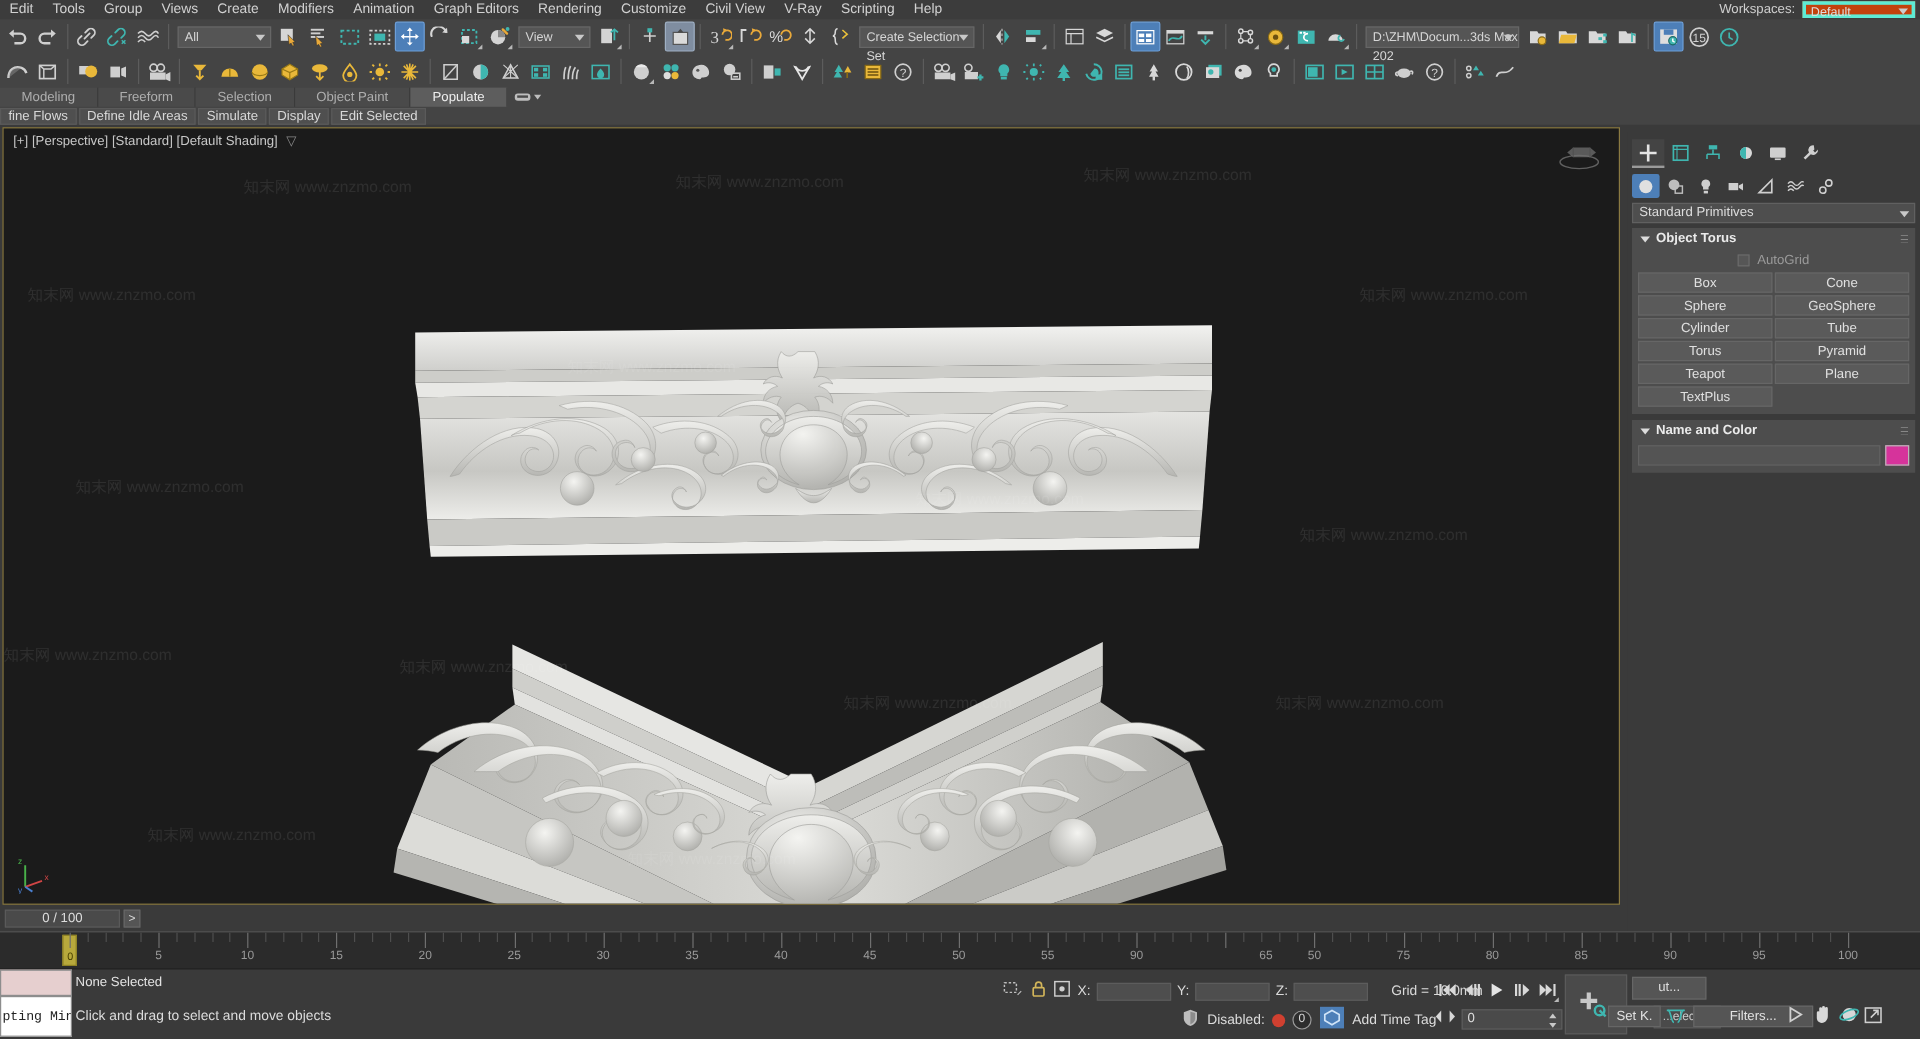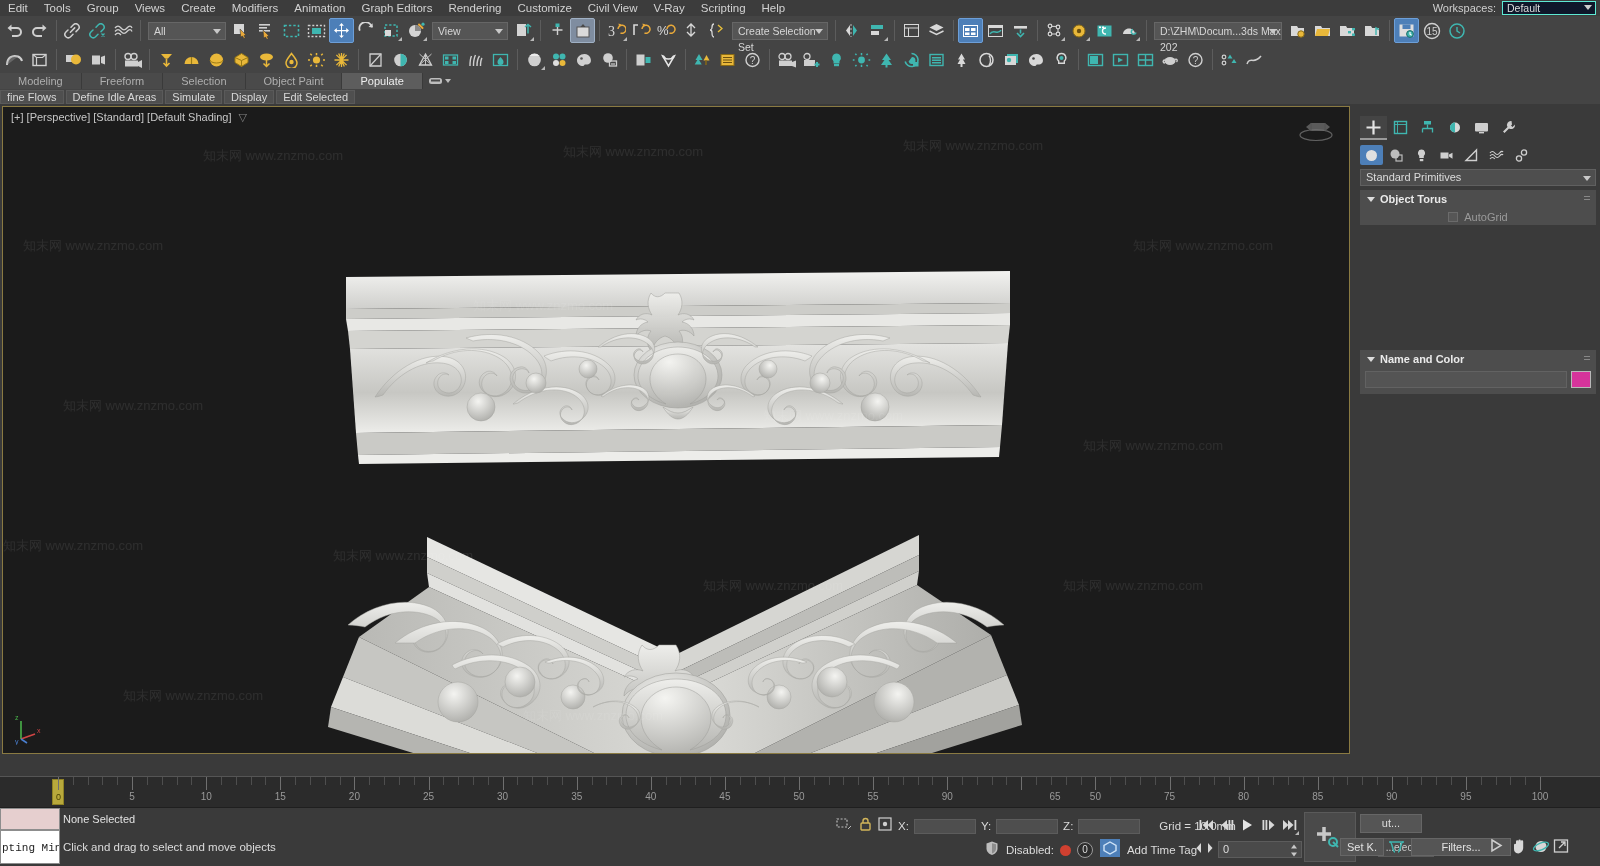--- a/index.html
+++ b/index.html
@@ -6,21 +6,21 @@
   html,body{ width:1600px; height:866px; overflow:hidden; background:#3a3a3a;
     font-family:"Liberation Sans", sans-serif; color:#cfcfcf; -webkit-font-smoothing:antialiased; }
   .app{ position:relative; width:1600px; height:866px; background:#3a3a3a; }
 
   
   .menubar{ position:absolute; left:0; top:0; width:1600px; height:16px;
     background:#3c3c3c; display:flex; align-items:center; }
   .menubar .mi{ font-size:11.5px; color:#d2d2d2; padding:0 8px; line-height:16px; white-space:nowrap; cursor:default; }
   .ws{ position:absolute; right:4px; top:0; height:16px; display:flex; align-items:center; gap:6px; }
   .ws .lbl{ font-size:11px; color:#cfcfcf; }
-  .ws .combo{ width:94px; height:14px; background:#0f172a; border:1px solid #5eead4; position:relative;
+  .ws .combo{ width:94px; height:14px; background:#c2410c; border:3px solid #5eead4; position:relative;
     font-size:10.5px; color:#ddd; padding-left:4px; line-height:13px; }
   .ws .combo .arw{ position:absolute; right:3px; top:3px; width:0;height:0;
     border-left:4px solid transparent;border-right:4px solid transparent;border-top:5px solid #ccc; }
 
   
   .toolbar{ position:absolute; left:0; top:16px; width:1600px; height:58px; background:#444; }
   .trow{ position:absolute; left:0; width:1600px; height:29px; display:flex; align-items:center; padding-left:2px; }
   .trow.r1{ top:0; } .trow.r2{ top:29px; }
   .tbtn{ width:25px;height:25px; display:flex;align-items:center;justify-content:center;
     border:1px solid transparent; border-radius:2px; position:relative; flex:none; }
@@ -252,21 +252,21 @@
       </div>
       <div class="tbtn">
         <svg width="19" height="17" viewBox="0 0 19 17">
             <circle cx="8" cy="9" r="6" fill="#d4d4d4"></circle>
             <path d="M8 3a6 6 0 016 6H8z" fill="#888"></path>
             <path d="M12 2.5l3.5 3.5" stroke="#e9a93a" stroke-width="2" stroke-linecap="round"></path>
             <circle cx="16" cy="2.2" r="1.6" fill="#3fb6b0"></circle>
           </svg>
         <i class="corner"></i>
       </div>
-      <div class="tcombo" style="width:76px">
+      <div class="tcombo" style="width:60px">
         <span>View</span>
         <i class="arw"></i>
       </div>
       <div class="tbtn">
         <svg width="19" height="17" viewBox="0 0 19 17">
             <rect x="3" y="2" width="9" height="12" fill="#d4d4d4"></rect>
             <path d="M14 3.5v8M11 5l3-2.5L17 5" stroke="#3fb6b0" stroke-width="1.5" fill="none"></path>
           </svg>
         <i class="corner"></i>
       </div>
@@ -1071,35 +1071,52 @@
     <div class="roll" style="top:80px">
       <div class="rollHdr">
         <i class="tri"></i>
         <span>Object Torus</span>
         <i class="grip"></i>
       </div>
       <div class="autogrid">
         <i class="chk"></i>
         <span>AutoGrid</span>
       </div>
+      <div class="otGrid">
+        <div class="otBtn">Box</div>
+        <div class="otBtn">Cone</div>
+        <div class="otBtn">Sphere</div>
+        <div class="otBtn">GeoSphere</div>
+        <div class="otBtn">Cylinder</div>
+        <div class="otBtn">Tube</div>
+        <div class="otBtn">Torus</div>
+        <div class="otBtn">Pyramid</div>
+        <div class="otBtn">Teapot</div>
+        <div class="otBtn">Plane</div>
+        <div class="otBtn">TextPlus</div>
+      </div>
     </div>
 
     <div class="roll" style="top:240px">
       <div class="rollHdr">
         <i class="tri"></i>
         <span>Name and Color</span>
         <i class="grip"></i>
       </div>
       <div class="ncRow">
         <div class="ncField"></div>
         <div class="ncSw"></div>
       </div>
     </div>
   </div>
 
+  <div class="tlFrame">
+    <div class="frmBox">0 / 100</div>
+    <div class="frmNext">&gt;</div>
+  </div>
 
   <div class="ruler" id="ruler">
     <div class="slider">
       <span>0</span>
     </div>
   <div class="tick" style="left: 58px; height: 13px; background: rgb(111, 111, 111);"></div>
       <div class="tick" style="left: 72.82px; height: 8px; background: rgb(78, 78, 78);"></div>
       <div class="tick" style="left: 87.64px; height: 8px; background: rgb(78, 78, 78);"></div>
       <div class="tick" style="left: 102.46px; height: 8px; background: rgb(78, 78, 78);"></div>
       <div class="tick" style="left: 117.28px; height: 8px; background: rgb(78, 78, 78);"></div>

